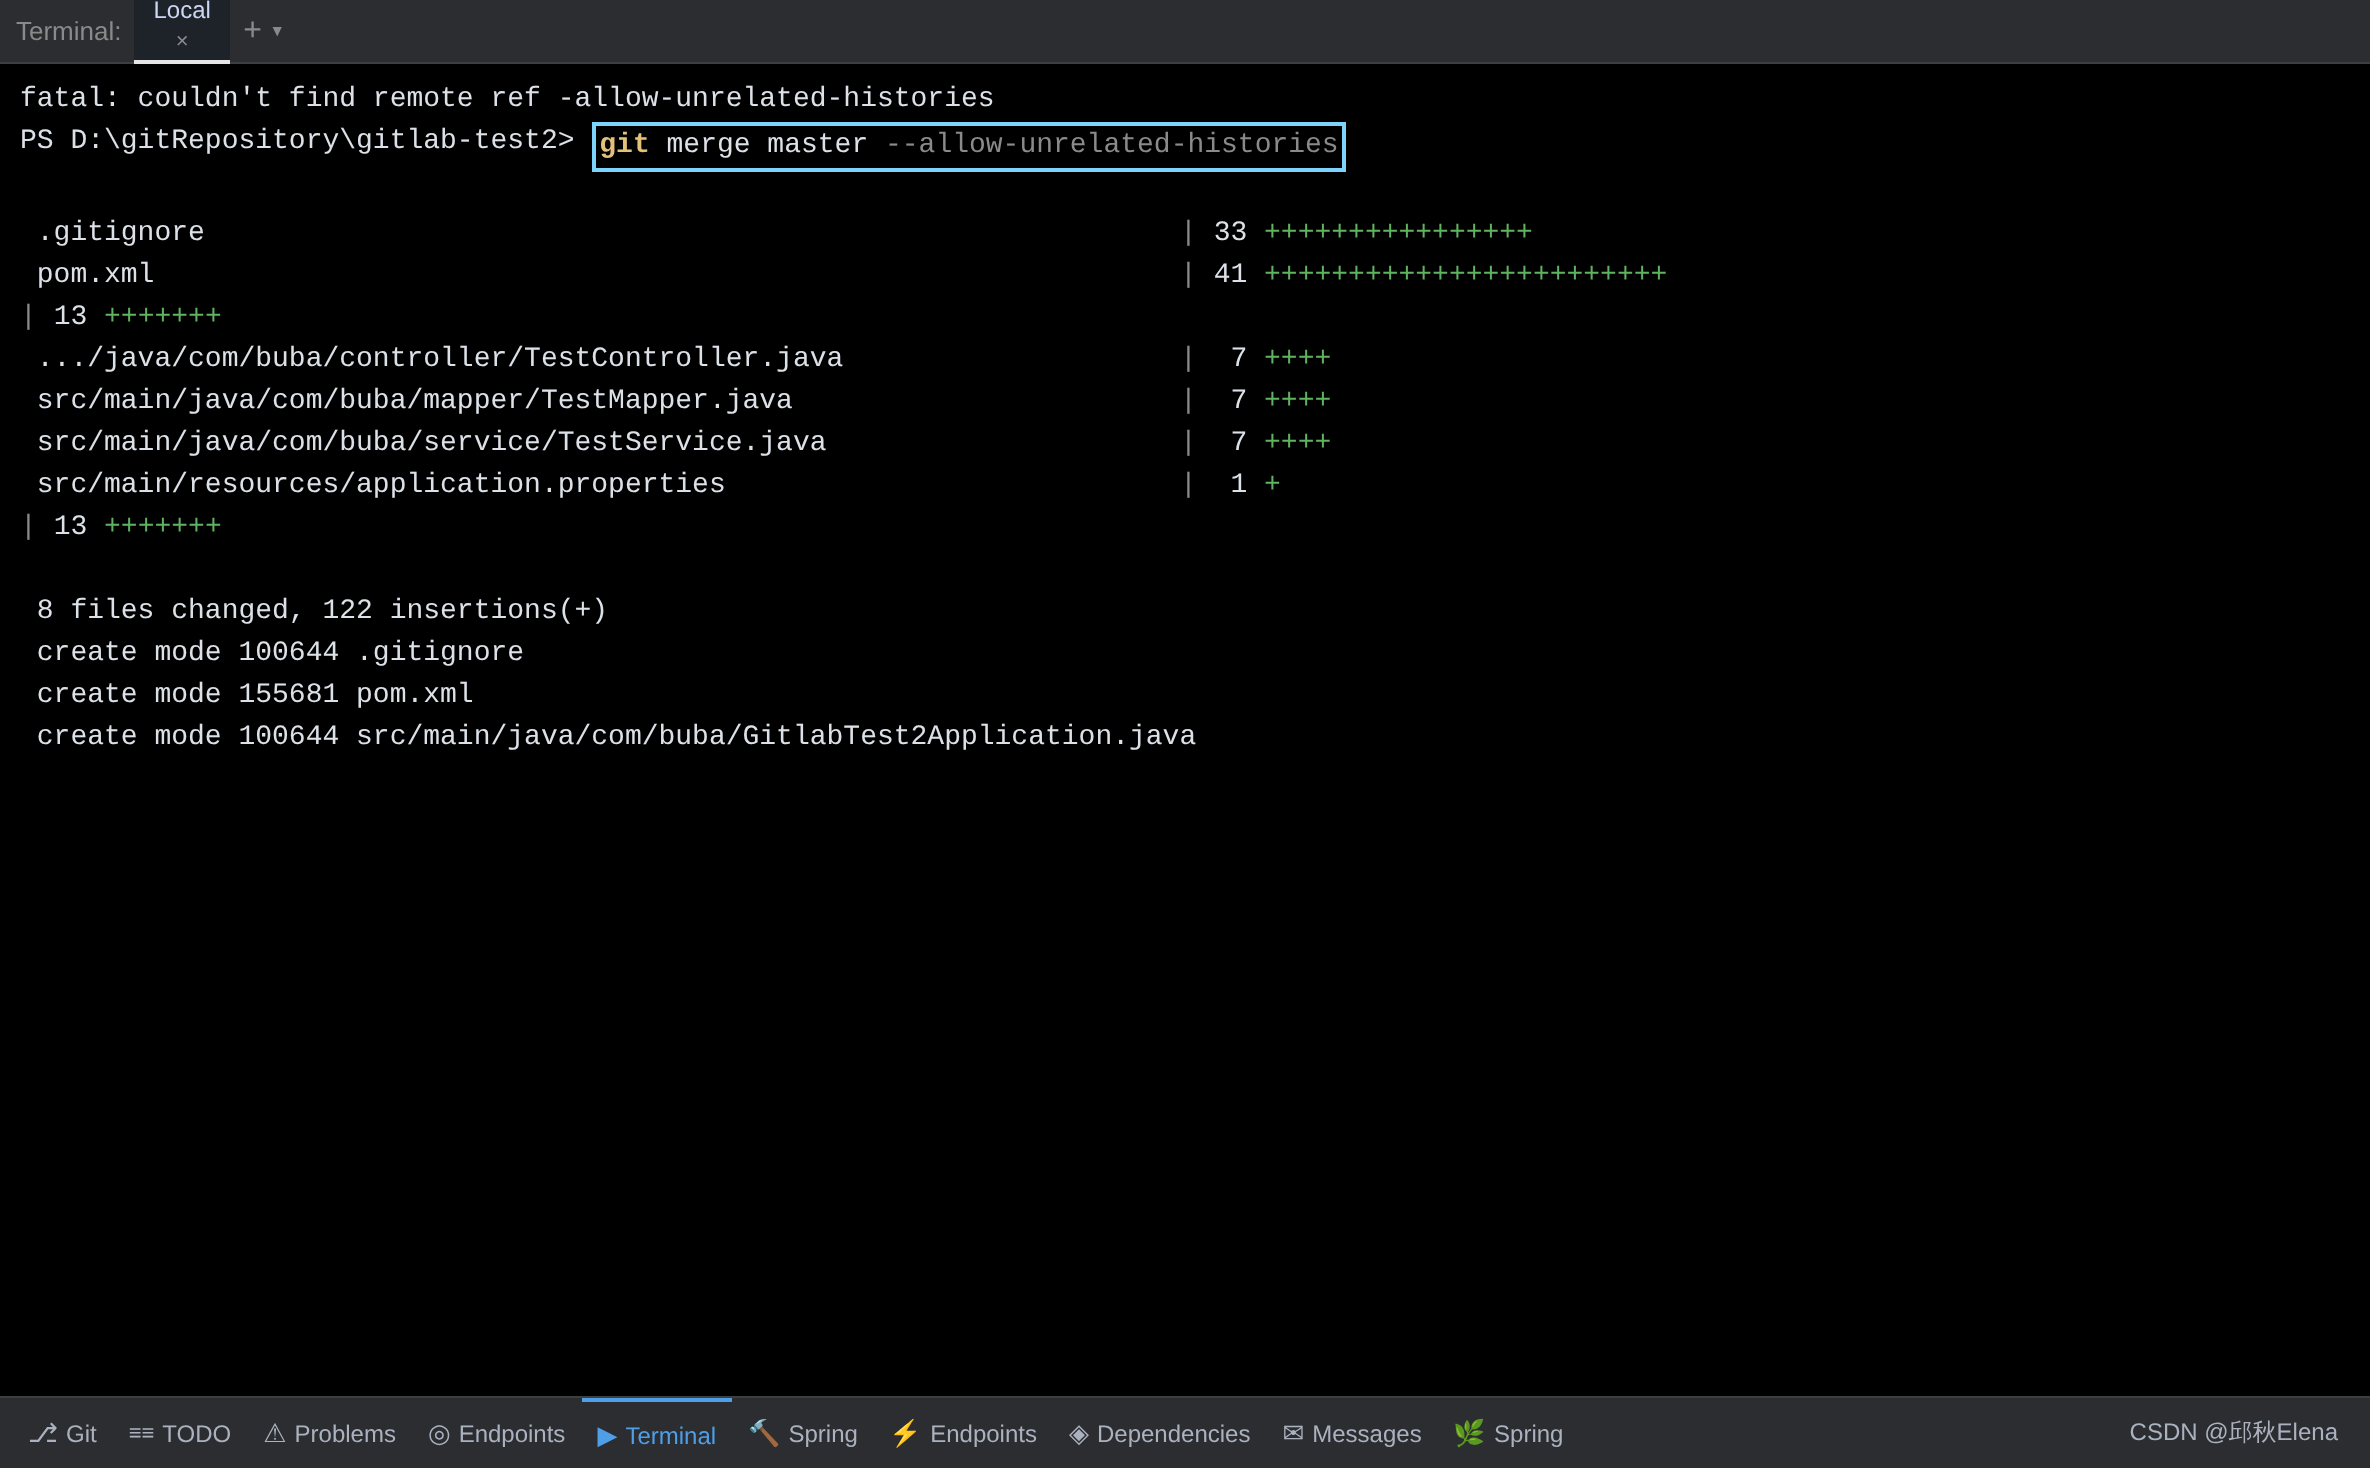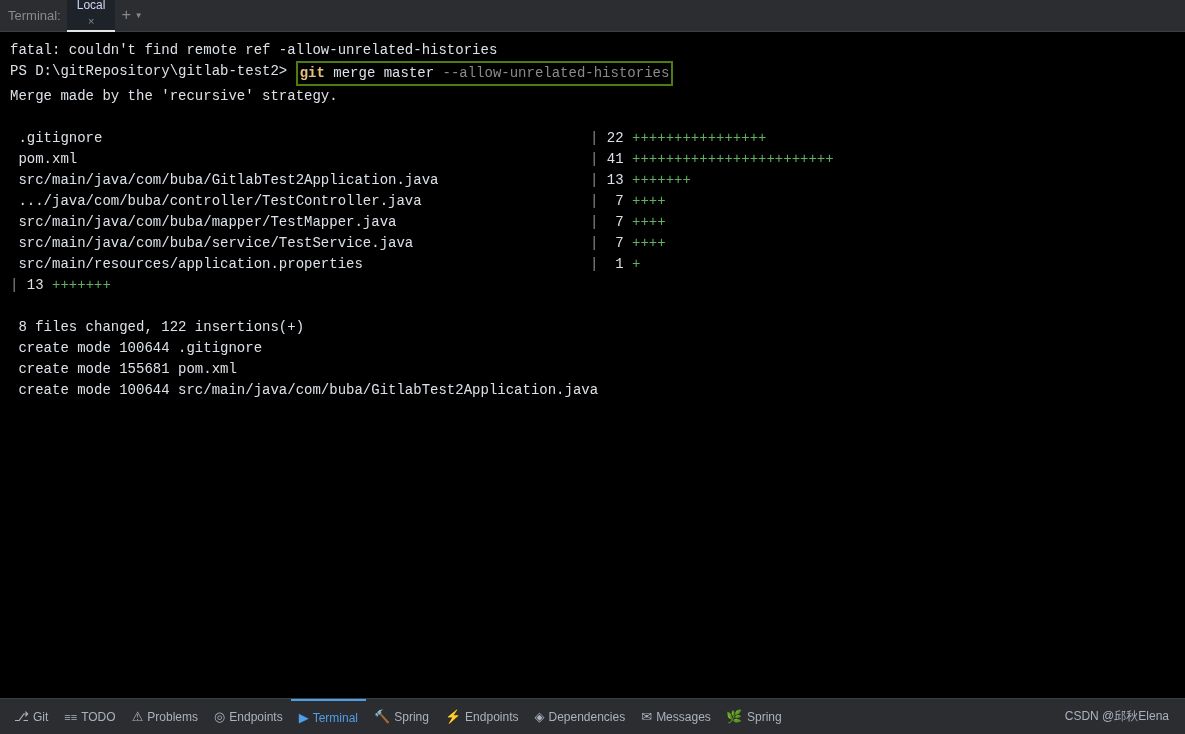--- a/index.html
+++ b/index.html
@@ -76,21 +76,21 @@
       white-space: pre;
       display: flex;
       flex-wrap: nowrap;
     }
 
     .text-white { color: #dce1e8; }
 
     
     .highlighted-command {
       display: inline;
-      border: 2px solid #4d7c0f;
+      border: 2px solid #7dd3fc;
       padding: 0 2px;
     }
     .cmd-git { color: #e5c07b; font-weight: bold; }
     .cmd-rest { color: #dce1e8; }
     .cmd-gray { color: #8a8a8a; }
 
     
     .statusbar {
       background: #2b2d30;
       height: 36px;
@@ -154,36 +154,33 @@
 <div class="terminal-content">
 
   <div class="line">
     <span class="text-white">fatal: couldn't find remote ref -allow-unrelated-histories</span>
   </div>
 
   <div class="line">
     <span class="text-white">PS D:\gitRepository\gitlab-test2&gt; </span><span class="highlighted-command"><span class="cmd-git">git</span><span class="cmd-rest"> merge master</span><span class="cmd-gray"> --allow-unrelated-histories</span></span>
   </div>
 
-  <div class="line">
-    <span class="text-white">Merge made by the 'recursive' strategy.</span>
-  </div>
 
   <div class="line">&nbsp;</div>
 
   <div class="line">
-    <span class="text-white" style="display:inline-block;width:580px"> .gitignore</span><span class="pipe">| </span><span class="num">22 </span><span class="plus-signs">++++++++++++++++</span>
+    <span class="text-white" style="display:inline-block;width:580px"> .gitignore</span><span class="pipe">| </span><span class="num">33 </span><span class="plus-signs">++++++++++++++++</span>
   </div>
 
   <div class="line">
     <span class="text-white" style="display:inline-block;width:580px"> pom.xml</span><span class="pipe">| </span><span class="num">41 </span><span class="plus-signs">++++++++++++++++++++++++</span>
   </div>
 
   <div class="line">
-    <span class="text-white" style="display:inline-block;width:580px"> src/main/java/com/buba/GitlabTest2Application.java</span><span class="pipe">| </span><span class="num">13 </span><span class="plus-signs">+++++++</span>
+    <span class="pipe">| </span><span class="num">13 </span><span class="plus-signs">+++++++</span>
   </div>
 
   <div class="line">
     <span class="text-white" style="display:inline-block;width:580px"> .../java/com/buba/controller/TestController.java</span><span class="pipe">|  </span><span class="num">7 </span><span class="plus-signs">++++</span>
   </div>
 
   <div class="line">
     <span class="text-white" style="display:inline-block;width:580px"> src/main/java/com/buba/mapper/TestMapper.java</span><span class="pipe">|  </span><span class="num">7 </span><span class="plus-signs">++++</span>
   </div>
 

